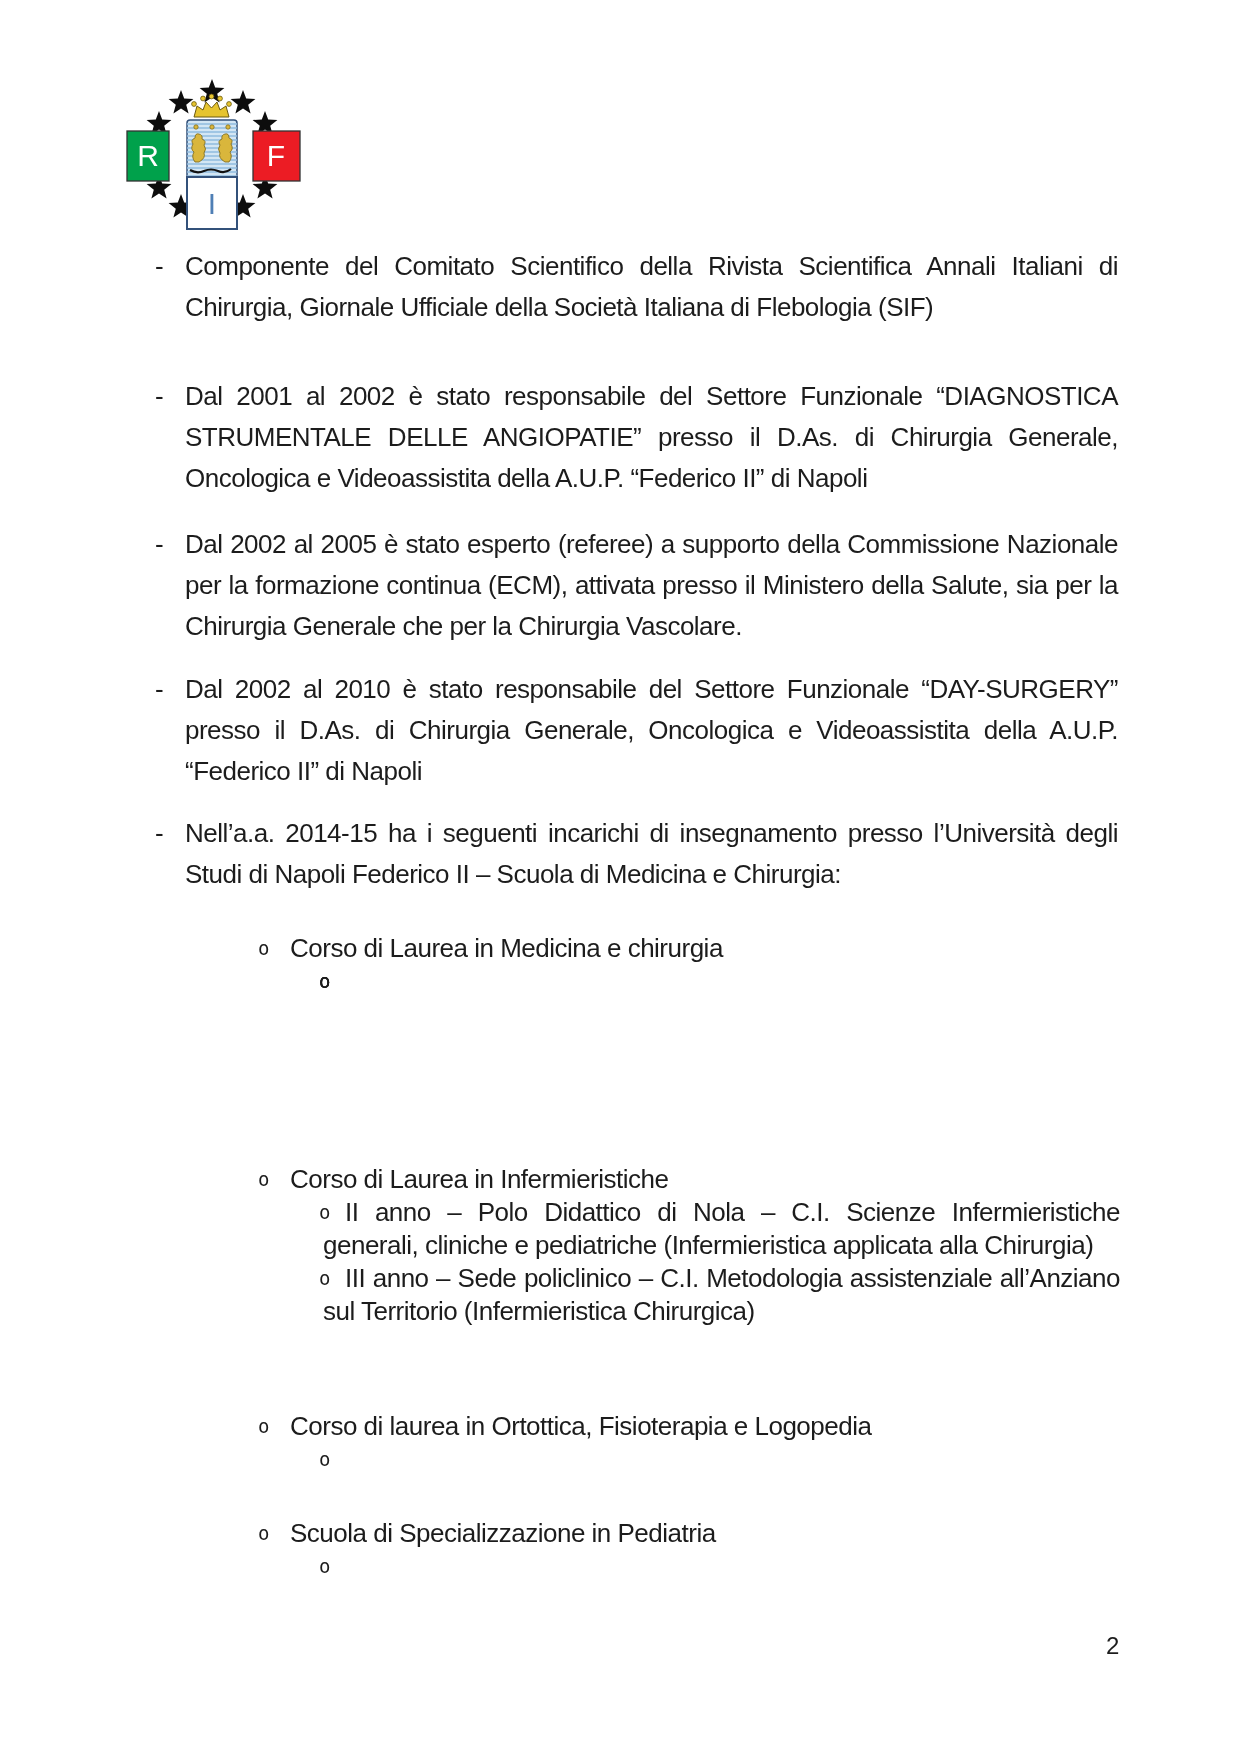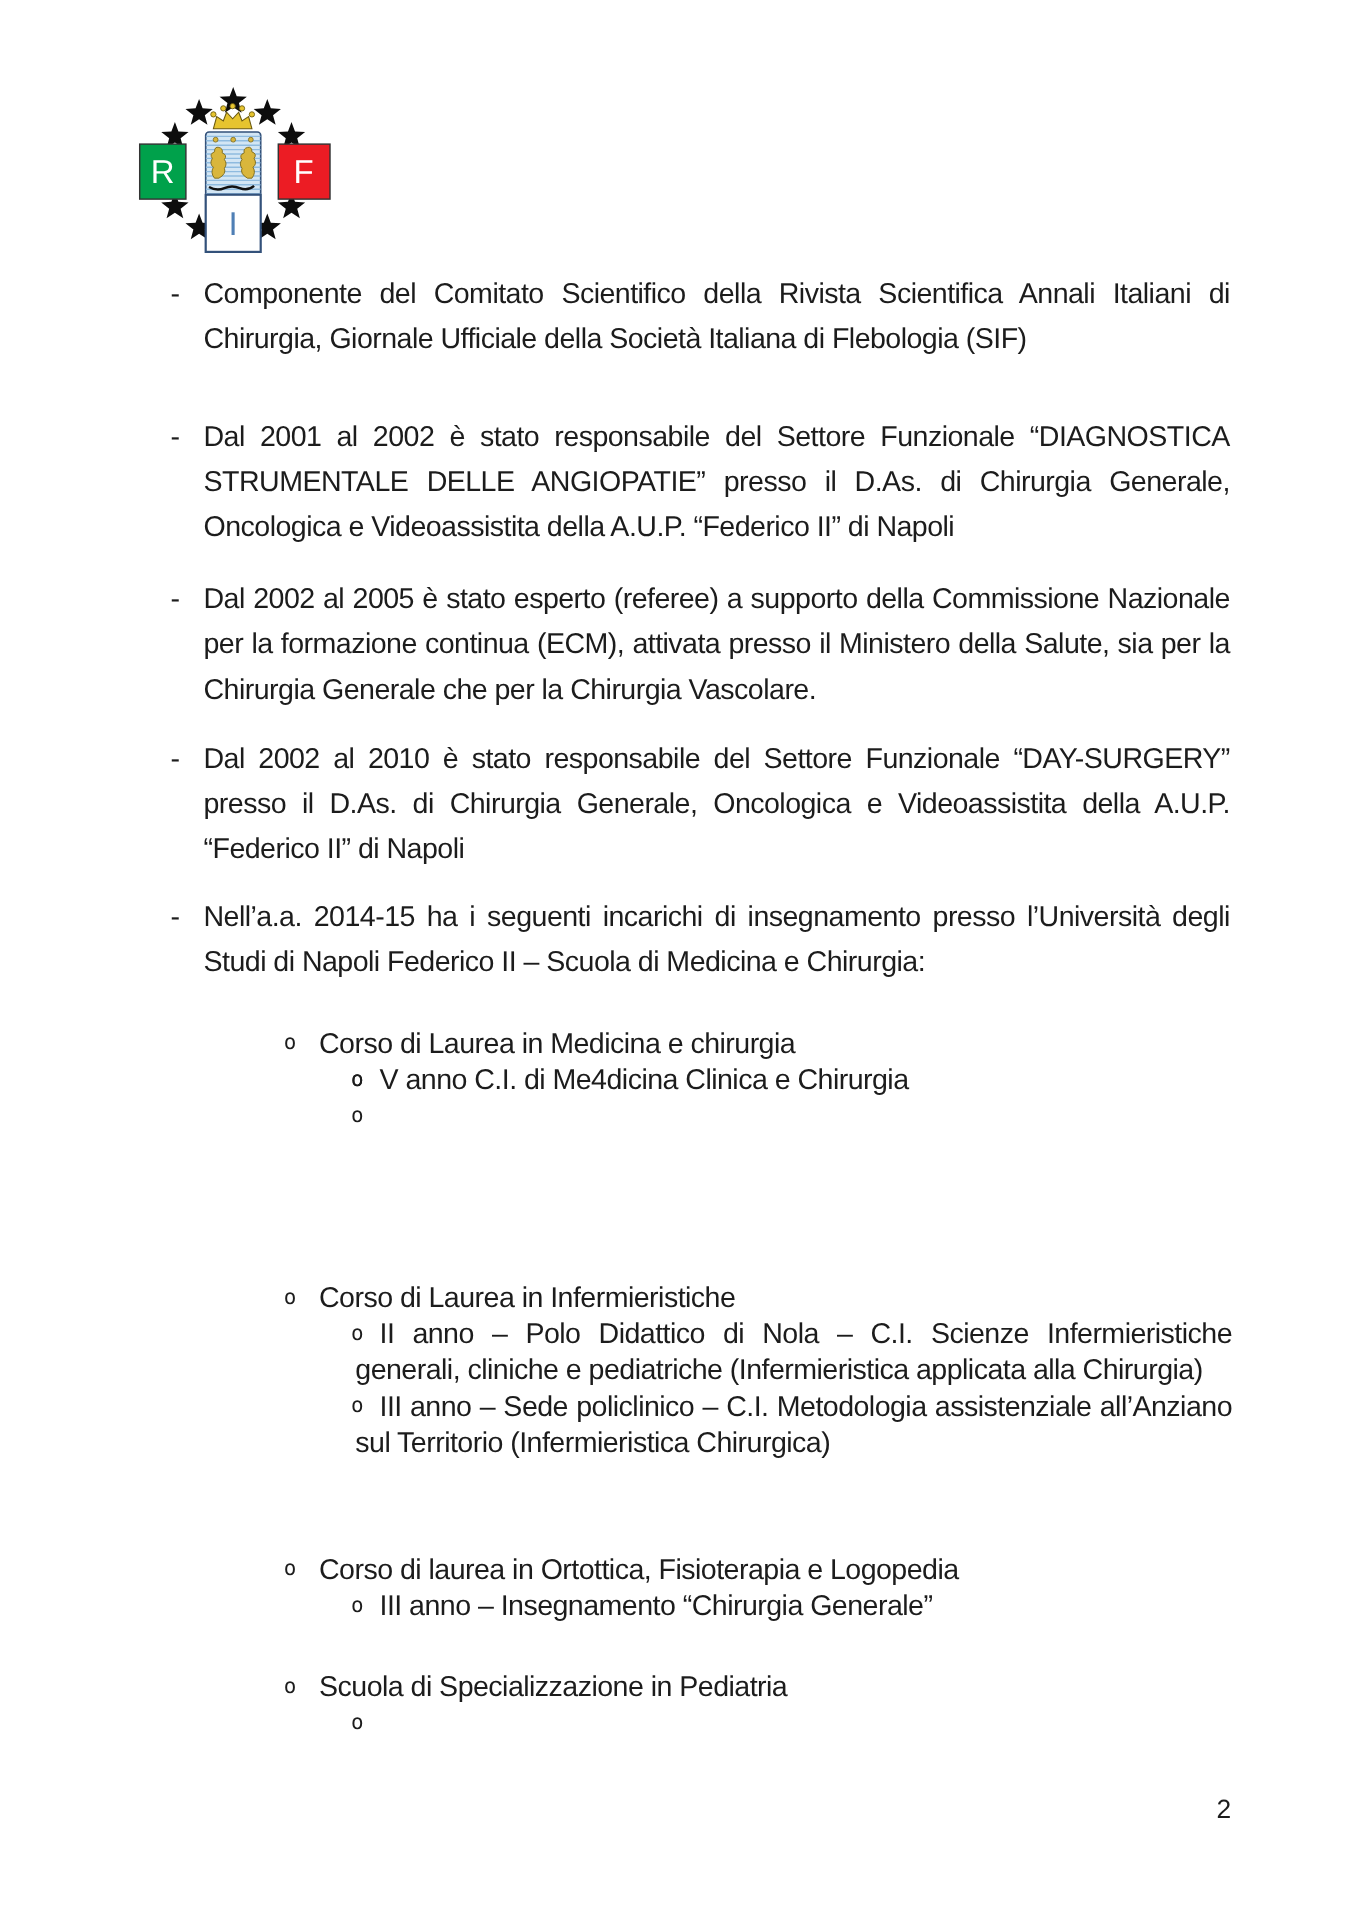--- a/index.html
+++ b/index.html
@@ -144,21 +144,21 @@
 
   <div class="course" style="top:931px">
     <div class="c1">
       <span class="omark">o</span>
       <span>Corso di Laurea in Medicina e chirurgia</span>
     </div>
     <div class="c2">
       <span class="omark">o</span>
     </div>
     <div class="c2">
-      <span class="omark">o</span><span>V anno C.I. di Me4dicina Clinica e Chirurgia</span>
+      <span class="omark">o</span>
     </div>
     <div class="c2">
       <span class="omark">o</span>
     </div>
   </div>
 
   <div class="course" style="top:1162px">
     <div class="c1">
       <span class="omark">o</span>
       <span>Corso di Laurea in Infermieristiche</span>
@@ -170,21 +170,21 @@
       <span class="omark">o</span><span>III anno – Sede policlinico – C.I. Metodologia assistenziale all’Anziano sul Territorio (Infermieristica Chirurgica)</span>
     </div>
   </div>
 
   <div class="course" style="top:1409px">
     <div class="c1">
       <span class="omark">o</span>
       <span>Corso di laurea in Ortottica, Fisioterapia e Logopedia</span>
     </div>
     <div class="c2">
-      <span class="omark">o</span><span>III anno – Insegnamento “Chirurgia Generale”</span>
+      <span class="omark">o</span>
     </div>
   </div>
 
   <div class="course" style="top:1516px">
     <div class="c1">
       <span class="omark">o</span>
       <span>Scuola di Specializzazione in Pediatria</span>
     </div>
     <div class="c2">
       <span class="omark">o</span>

